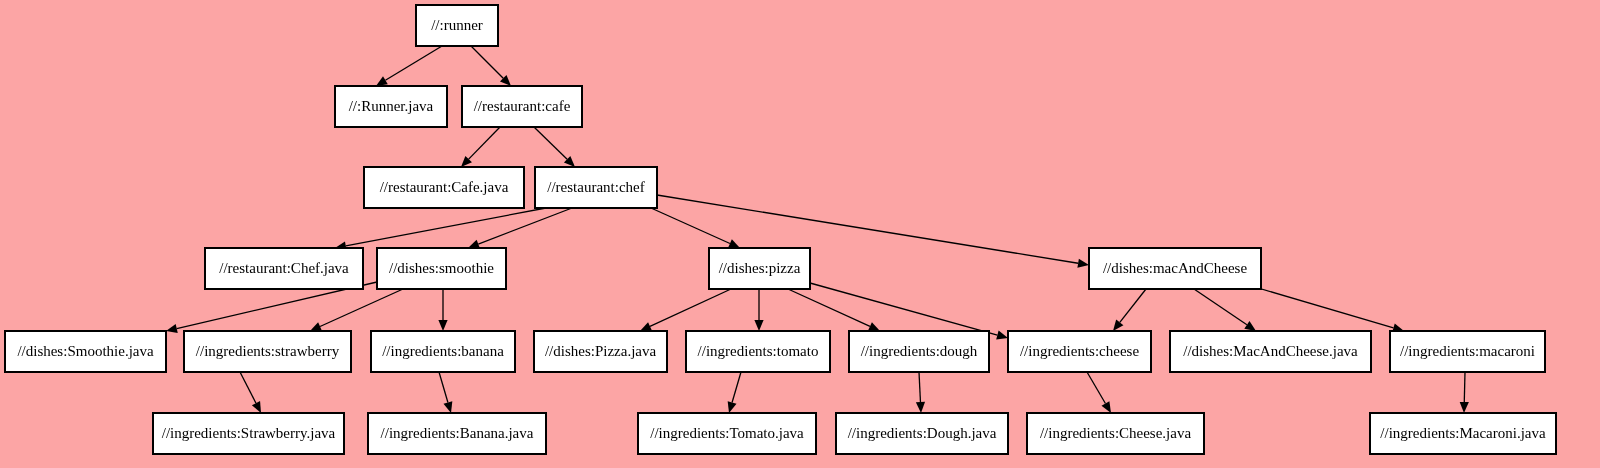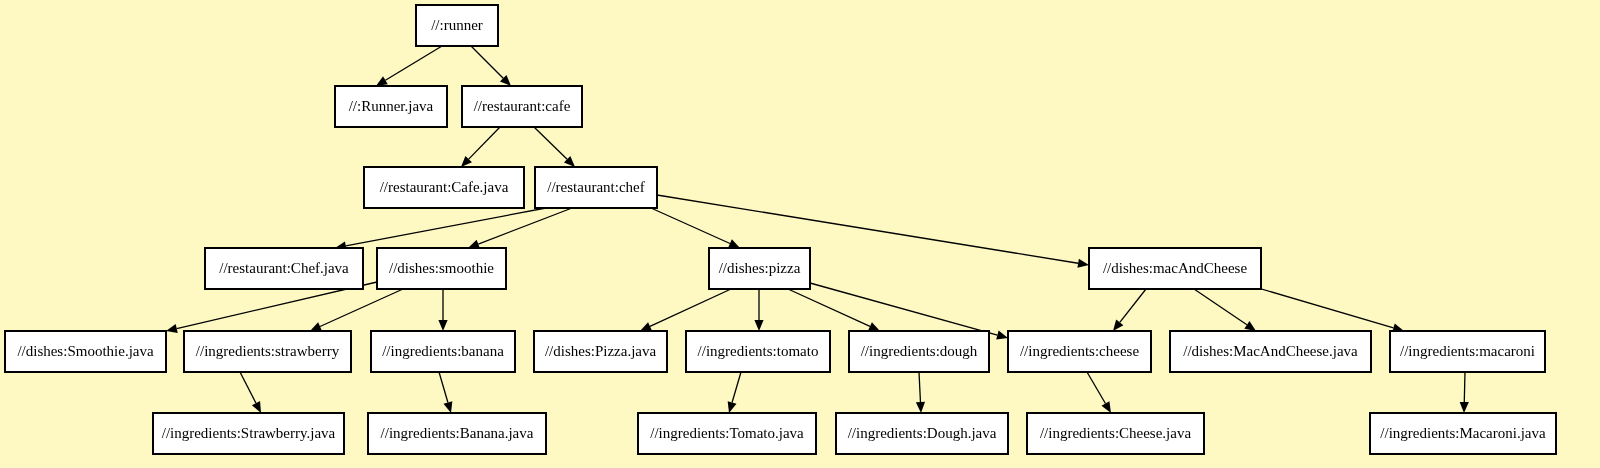--- a/index.html
+++ b/index.html
@@ -5,21 +5,21 @@
 <style>
   html, body {
     margin: 0;
     padding: 0;
     background: #ffffff;
   }
   #graph-root {
     position: relative;
     width: 1600px;
     height: 468px;
-    background: #fef9c3;
+    background: #fca5a5;
     font-family: "Liberation Serif", "DejaVu Serif", serif;
     overflow: hidden;
   }
   svg#graph-canvas {
     position: absolute;
     left: 0;
     top: 0;
     width: 1600px;
     height: 468px;
     display: block;

